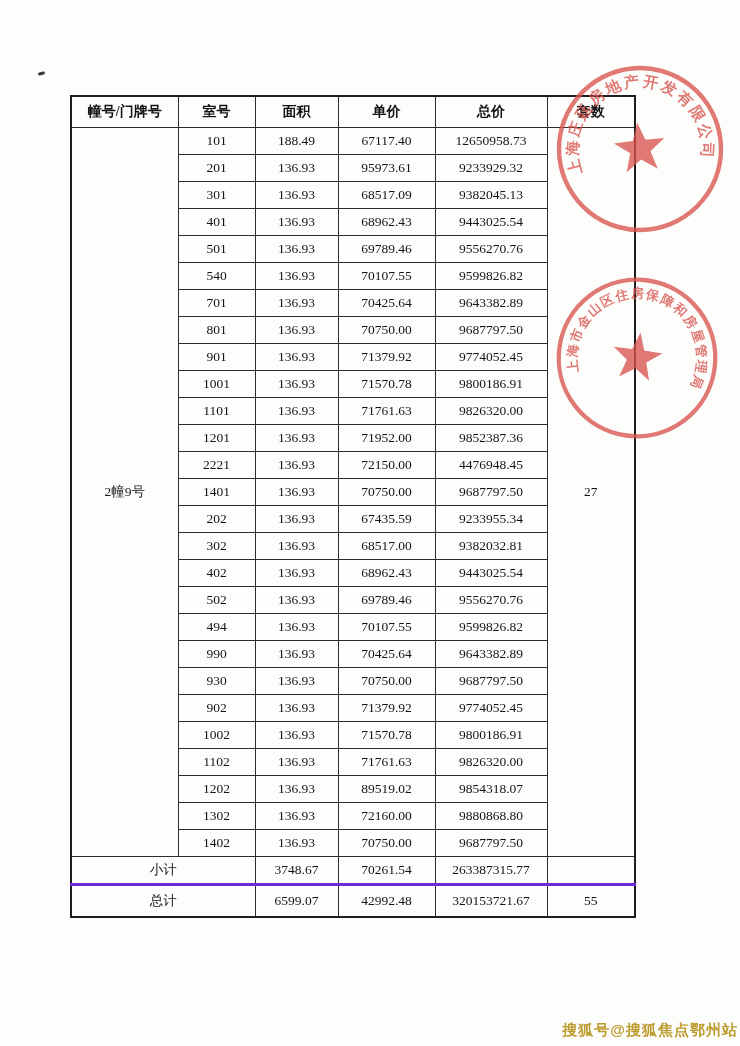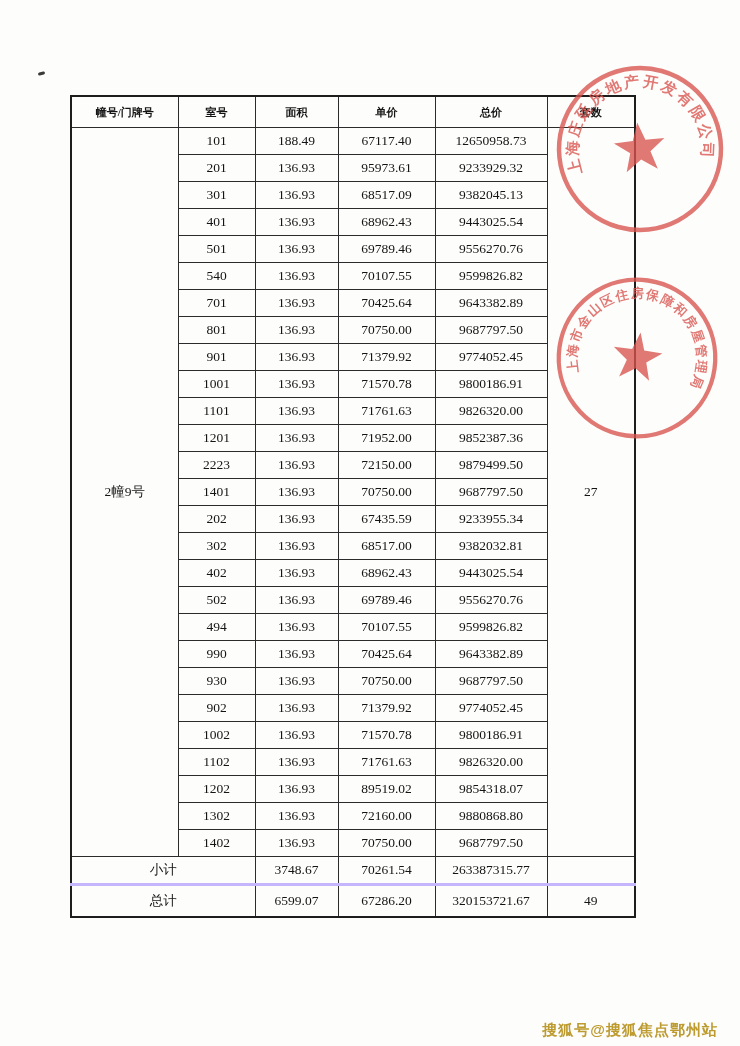--- a/index.html
+++ b/index.html
@@ -27,29 +27,29 @@
     border: 1px solid #2b2b2b;
     text-align: center; vertical-align: middle;
     padding: 0 2px;
     font-size: 13.5px;
     height: 26px;
     line-height: 1.1;
     color: #141414;
     font-weight: normal;
     white-space: nowrap;
   }
-  table.price th { font-weight: 600; height: 30px; font-size: 11px; }
-  tr.grand td { border-top: 3px solid #c4b5fd; height: 30px; }
+  table.price th { font-weight: 600; height: 30px; font-size: 14px; }
+  tr.grand td { border-top: 3px solid #6d28d9; height: 30px; }
   td.label-cell { font-weight: 600; }
   
   .stamp { position: absolute; opacity: 0.78; pointer-events: none; }
   .stamp-1 { left: 551px; top: 60px; width: 178px; height: 178px; transform: rotate(-6deg); }
   .stamp-2 { left: 551px; top: 272px; width: 172px; height: 172px; transform: rotate(8deg); }
   .watermark {
-    position: absolute; right: 22px; bottom: 6px;
+    position: absolute; right: 2px; bottom: 6px;
     font-family: "Liberation Sans", sans-serif;
     font-size: 15px; font-weight: bold;
     color: #bd9b2f;
     letter-spacing: 1px;
   }
 </style>
 </head>
 <body>
 
 <div class="page">
@@ -144,24 +144,24 @@
           <td>71761.63</td>
           <td>9826320.00</td>
         </tr>
         <tr>
           <td>1201</td>
           <td>136.93</td>
           <td>71952.00</td>
           <td>9852387.36</td>
         </tr>
         <tr>
-          <td>2223</td>
+          <td>2221</td>
           <td>136.93</td>
           <td>72150.00</td>
-          <td>9879499.50</td>
+          <td>4476948.45</td>
         </tr>
         <tr>
           <td>1401</td>
           <td>136.93</td>
           <td>70750.00</td>
           <td>9687797.50</td>
         </tr>
         <tr>
           <td>202</td>
           <td>136.93</td>
@@ -243,23 +243,23 @@
         <tr>
           <td colspan="2" class="label-cell">小计</td>
           <td>3748.67</td>
           <td>70261.54</td>
           <td>263387315.77</td>
           <td></td>
         </tr>
         <tr class="grand">
           <td colspan="2" class="label-cell">总计</td>
           <td>6599.07</td>
-          <td>67286.20</td>
+          <td>42992.48</td>
           <td>320153721.67</td>
-          <td>49</td>
+          <td>55</td>
         </tr>
       </tbody>
   </table>
 
   <svg class="stamp stamp-1" viewBox="0 0 200 200" aria-hidden="true">
     <circle cx="100" cy="100" r="91" fill="none" stroke="#d9534e" stroke-width="5"></circle>
     <polygon fill="#d9534e" points="100,70 107.1,90.3 128.5,90.7 111.4,103.7 117.6,124.3 100,112 82.4,124.3 88.6,103.7 71.5,90.7 92.9,90.3"></polygon>
     <defs>
       <path id="arc1" d="M 36.6,129.6 A 70,70 0 1 1 163.4,129.6" fill="none"></path>
     </defs>

